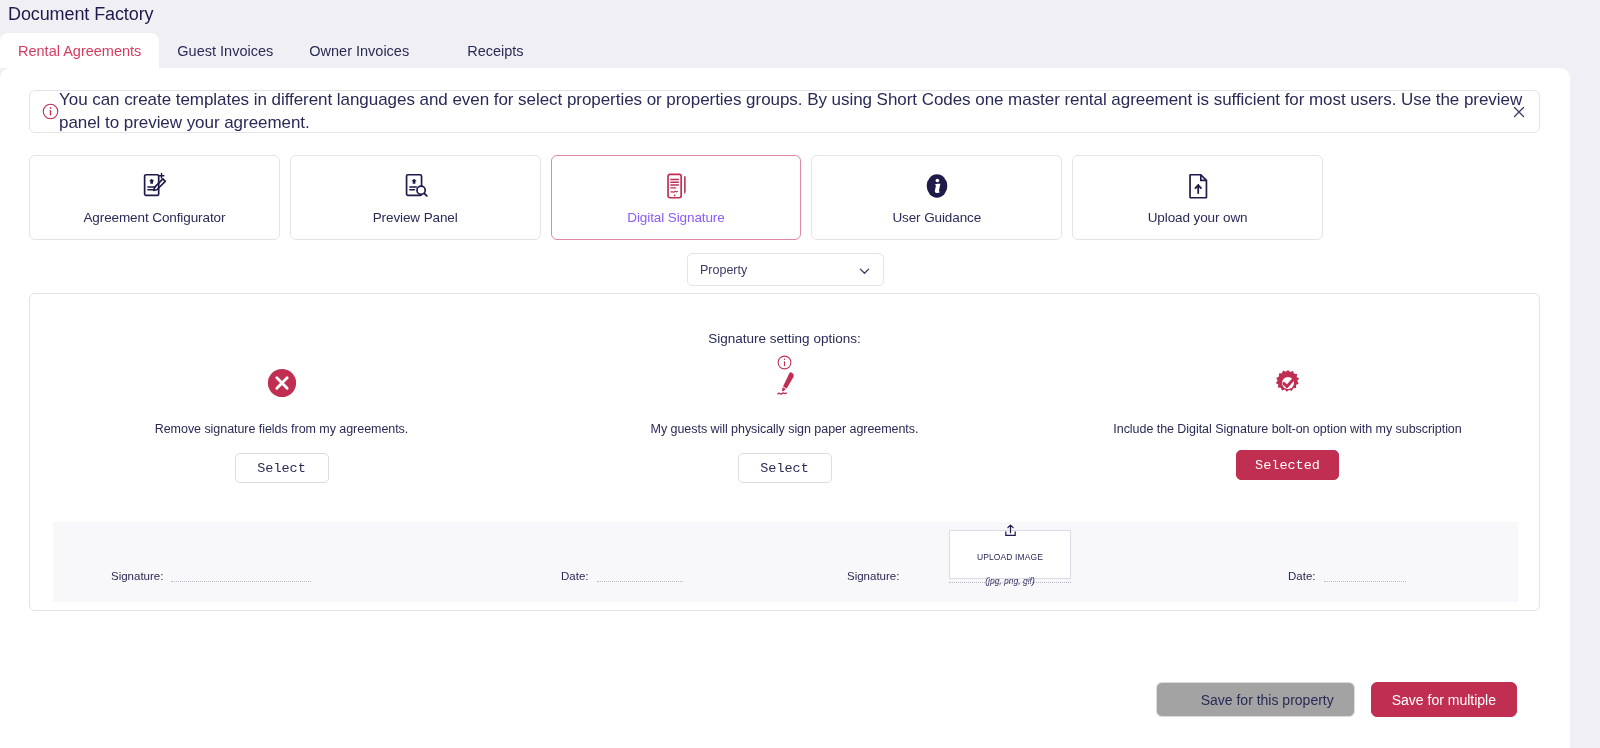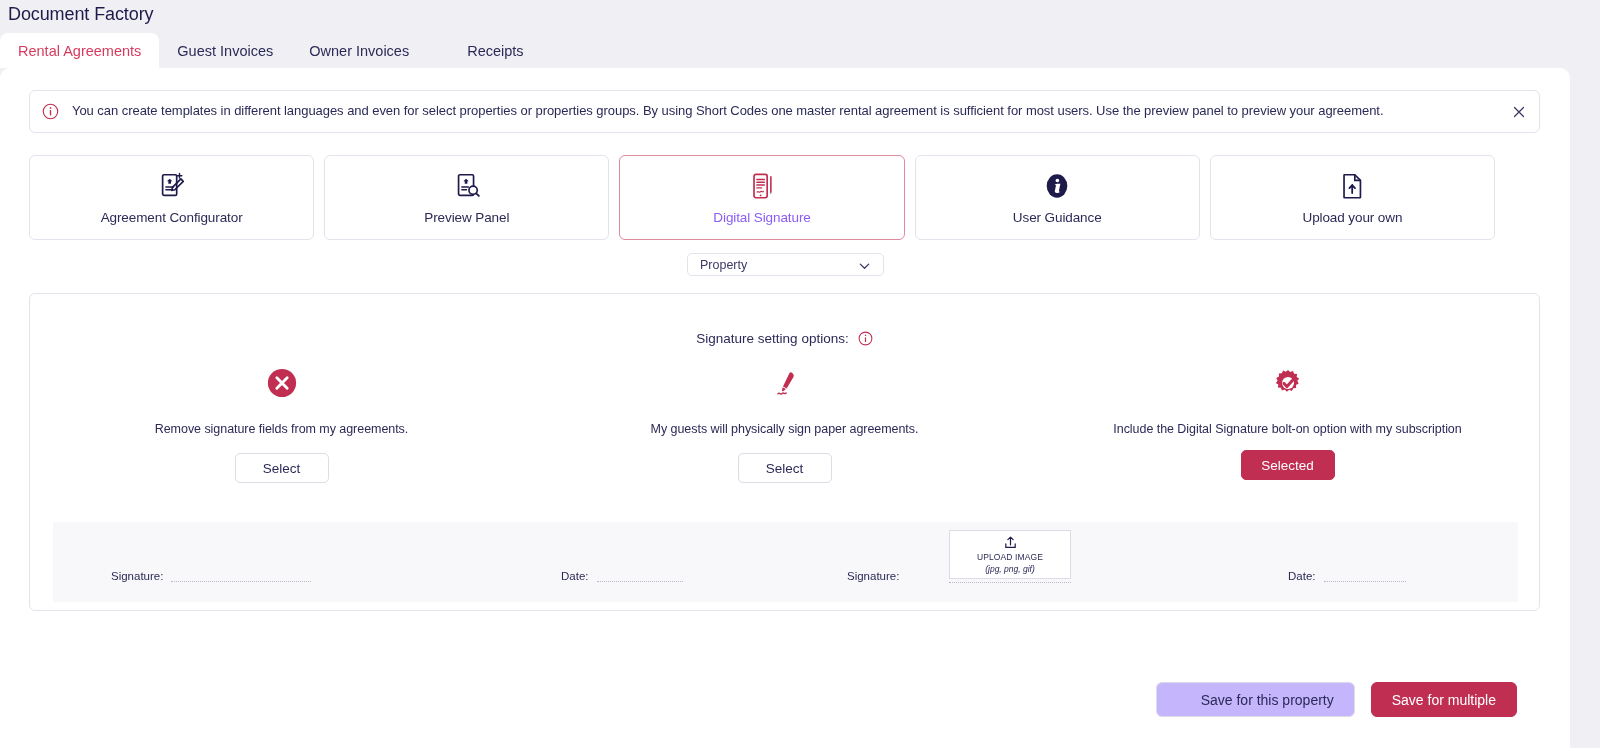--- a/index.html
+++ b/index.html
@@ -74,39 +74,38 @@
     border: 1px solid #e3e3ec;
     border-radius: 6px;
     display: flex; align-items: center;
   }
   .banner-icon {
     margin-left: 12px;
     width: 17px; height: 17px;
     flex: none;
   }
   .banner-text {
-    margin-left: 13px;
-    font-size: 13px;
+    font-size: 17px;
     color: #2b2a57;
     line-height: 1.3;
     letter-spacing: -0.05px;
   }
   .banner-close {
     position: absolute;
     right: 12px; top: 50%;
     transform: translateY(-50%);
     width: 16px; height: 16px;
     cursor: pointer;
   }
 
   
   .cards {
     position: absolute;
     left: 29px; top: 87px;
-    width: 1466px;
+    width: 1294px;
     display: flex;
     gap: 10px;
   }
   .card {
     flex: 1;
     height: 85px;
     background: #ffffff;
     border: 1px solid #e3e3ec;
     border-radius: 6px;
     display: flex;
@@ -122,21 +121,21 @@
     color: #2b2a57;
     letter-spacing: -0.1px;
   }
   .card.active .card-label { color: #8b5cf6; }
   .card-icon { width: 30px; height: 30px; display: block; }
 
   
   .select-wrap {
     position: absolute;
     left: 687px; top: 185px;
-    width: 197px; height: 23px;
+    width: 197px; height: 33px;
     background: #ffffff;
     border: 1px solid #e3e3ec;
     border-radius: 5px;
     display: flex; align-items: center;
     cursor: pointer;
   }
   .select-value {
     margin-left: 12px;
     font-size: 12.5px;
     color: #3b3a66;
@@ -154,22 +153,23 @@
     width: 1511px; height: 318px;
     background: #ffffff;
     border: 1px solid #e3e3ec;
     border-radius: 6px;
   }
   .sig-head {
     position: absolute;
     left: 0; right: 0; top: 37px;
     display: flex;
     align-items: center;
-    justify-content: center;
+    justify-content: space-between;
     gap: 9px;
+    flex-direction: column;
   }
   .sig-head-label {
     font-size: 13.5px;
     color: #2b2a57;
   }
   .sig-head-icon { width: 15px; height: 15px; display: block; cursor: pointer; }
 
   .options {
     position: absolute;
     left: 0; top: 72px;
@@ -188,21 +188,21 @@
     color: #2b2a57;
     text-align: center;
     letter-spacing: -0.05px;
   }
   .option-btn {
     margin-top: 17px;
     min-width: 94px;
     height: 30px;
     padding: 0 18px;
     font-size: 13.5px;
-    font-family: Liberation Sans, sans-serif;
+    font-family: Liberation Mono, monospace;
     color: #2b2a57;
     background: #ffffff;
     border: 1px solid #dcdce6;
     border-radius: 5px;
     cursor: pointer;
   }
   .option-btn.selected {
     background: #c02f52;
     border-color: #c02f52;
     color: #ffffff;
@@ -236,21 +236,21 @@
   .f4 .sig-line { width: 82px; }
 
   .upload-box {
     position: absolute;
     left: 896px; top: 8px;
     width: 122px; height: 49px;
     background: #ffffff;
     border: 1px solid #dcdce6;
     display: flex; flex-direction: column;
     align-items: center; justify-content: center;
-    gap: 2px;
+    gap: 14px;
     cursor: pointer;
   }
   .upload-box-line {
     position: absolute;
     left: 896px; bottom: 19px;
     width: 122px; height: 1px;
     border-bottom: 1px dotted #b9b9c9;
   }
   .upload-icon { width: 15px; height: 15px; display: block; }
   .upload-t1 { font-size: 8.5px; color: #2b2a57; letter-spacing: 0.1px; }
@@ -265,21 +265,21 @@
   }
   .btn {
     height: 35px;
     padding: 0 20px;
     font-size: 14px;
     font-family: inherit;
     border-radius: 6px;
     cursor: pointer;
   }
   .btn-secondary {
-    background: #c4b5fd;
+    background: #a3a3a3;
     border: 1px solid #dcdce6;
     color: #2b2a57;
     padding-left: 44px;
   }
   .btn-primary {
     background: #c02f52;
     border: 1px solid #c02f52;
     color: #ffffff;
   }
 </style>

